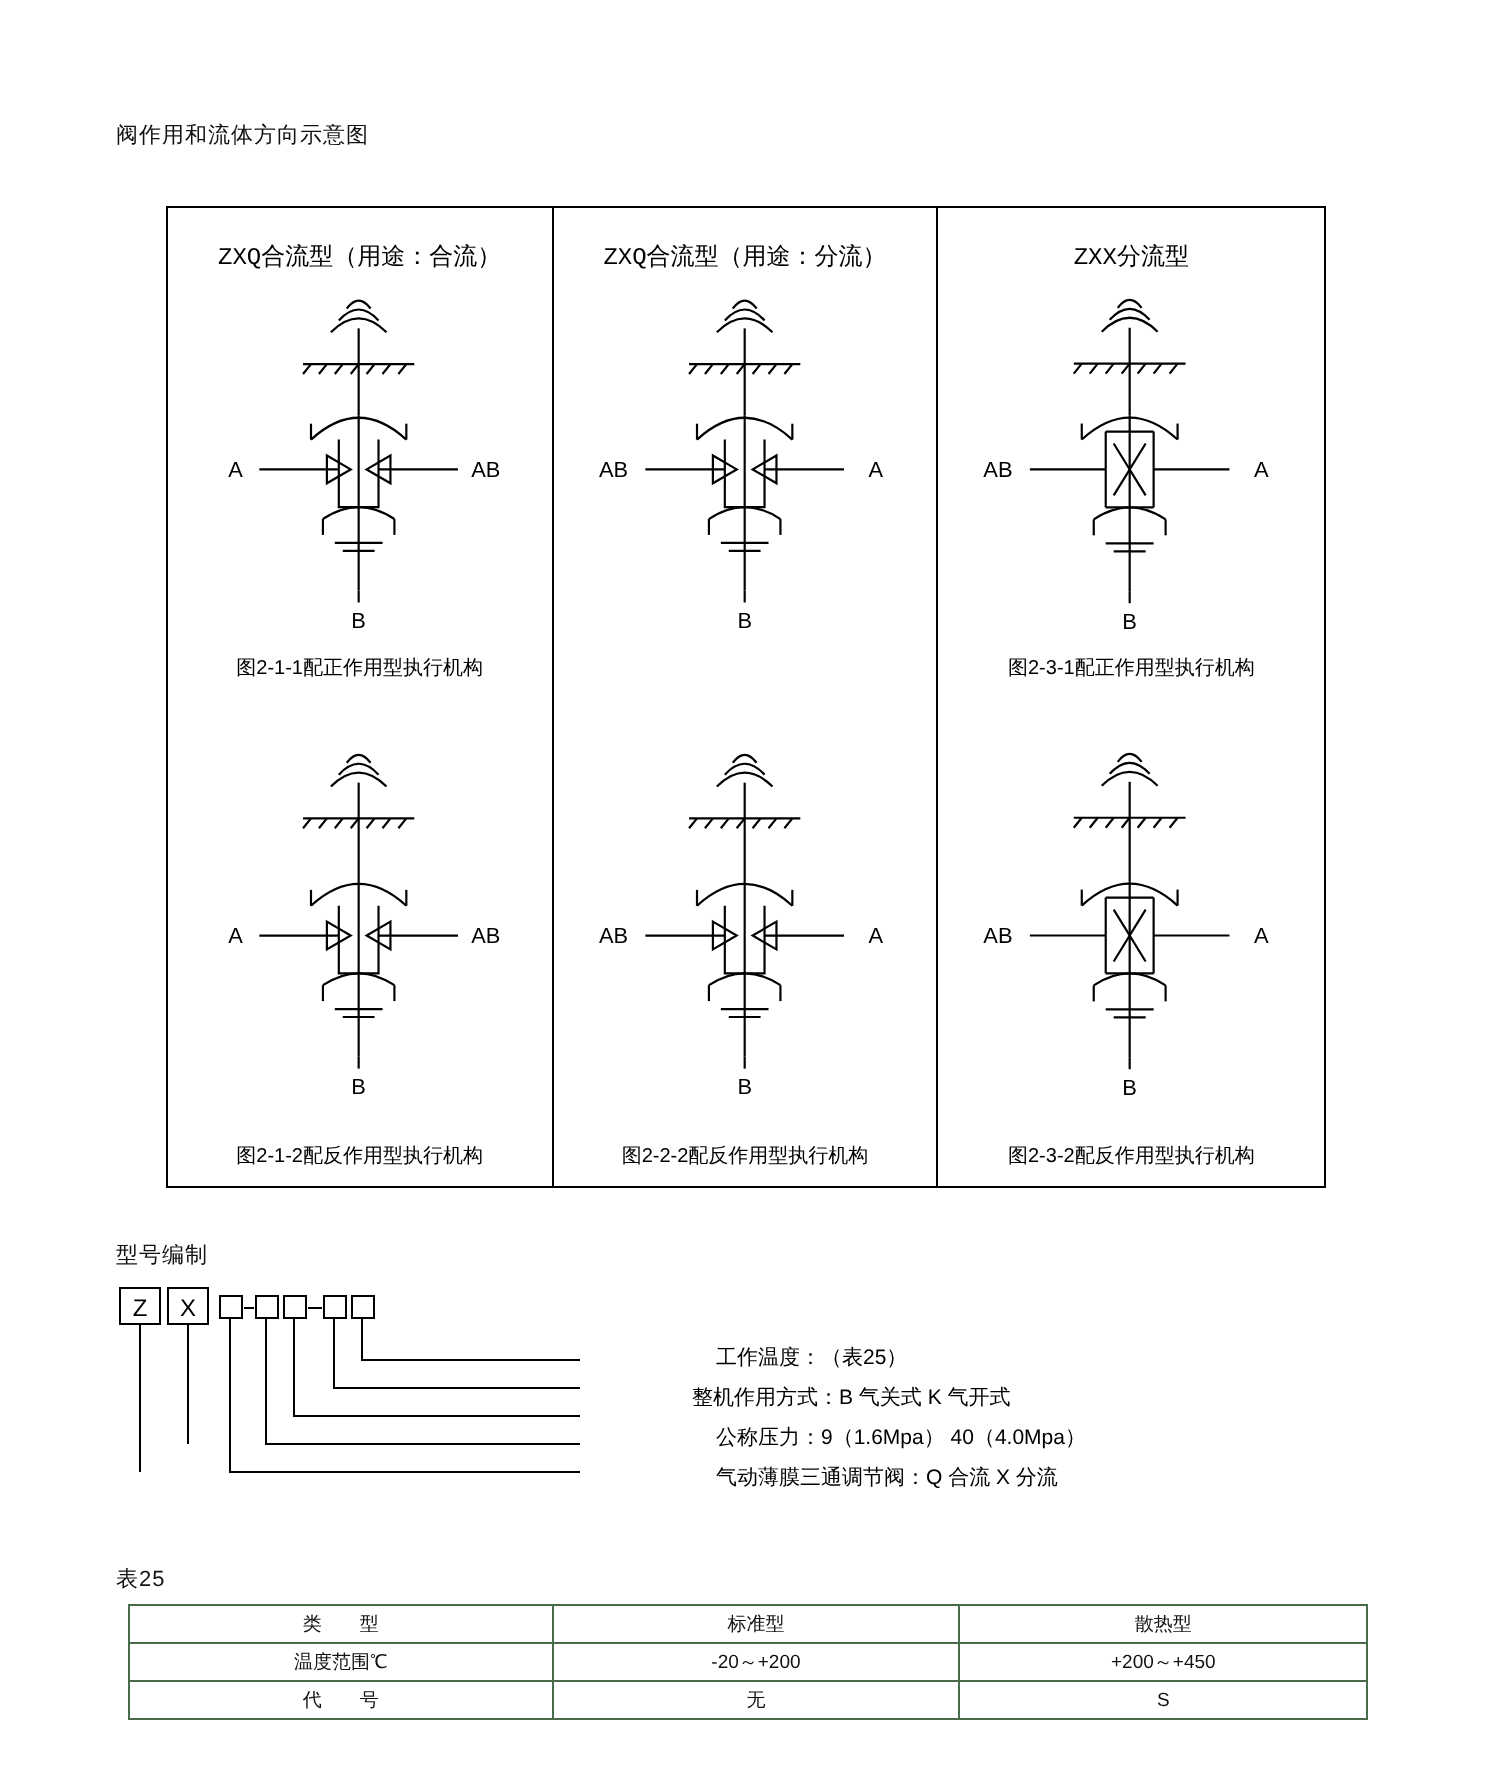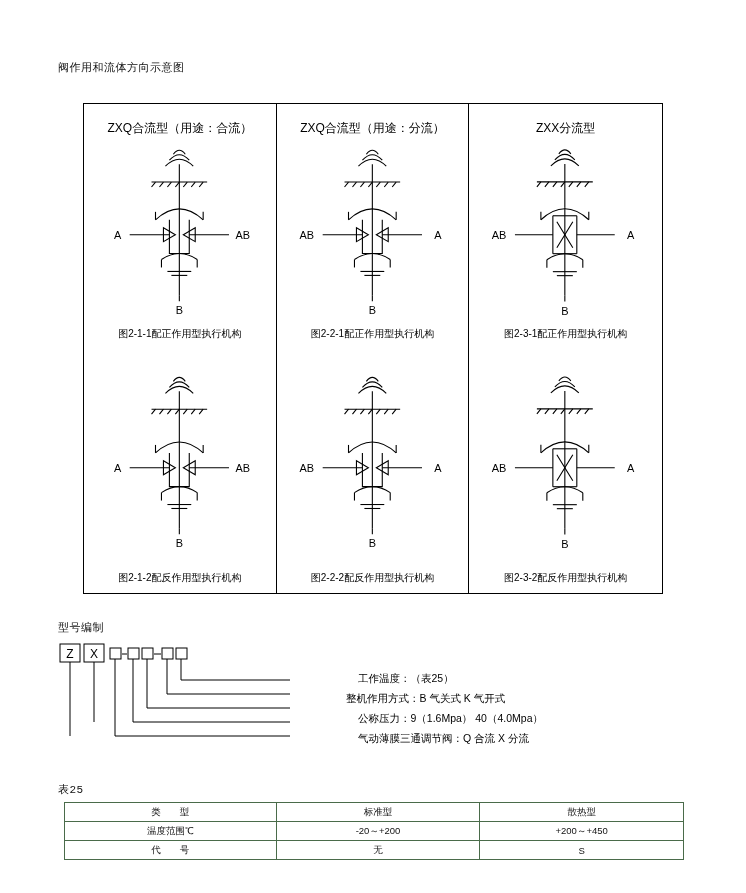--- a/index.html
+++ b/index.html
@@ -20,21 +20,20 @@
     top: 0; left: 0;
     width: 746px;
     height: 893px;
   }
   .sec-title {
     position: absolute;
     font-size: 11px;
     letter-spacing: 0.5px;
     color: #111;
     white-space: nowrap;
-    font-family: Liberation Mono, monospace;
   }
   #title-valve { left: 58px; top: 60px; }
   #title-model { left: 58px; top: 620px; }
   #title-table { left: 58px; top: 782px; }
 
   
   .grid {
     position: absolute;
     left: 83px;
     top: 103px;
@@ -53,20 +52,21 @@
   }
   .cell:nth-child(3n) { border-right: none; }
   .cell-head {
     position: absolute;
     top: 16px;
     left: 0;
     width: 100%;
     text-align: center;
     font-size: 12px;
     white-space: nowrap;
+    font-family: Liberation Mono, monospace;
   }
   .cell-cap {
     position: absolute;
     bottom: 8px;
     left: 0;
     width: 100%;
     text-align: center;
     font-size: 10px;
     white-space: nowrap;
   }
@@ -206,21 +206,20 @@
             <path d="M88 172 L104 172"></path>
             <path d="M96 192 L96 198"></path>
           </g>
           <g font-family="Liberation Sans, sans-serif" font-size="11" fill="#000">
             <text x="30" y="135" text-anchor="middle">AB</text>
             <text x="162" y="135" text-anchor="middle">A</text>
             <text x="96" y="211" text-anchor="middle">B</text>
           </g>
         </svg>
       </div>
-      <div class="cell-cap">图2-2-1配正作用型执行机构</div>
     </div>
 
     <div class="cell">
       <div class="cell-head">ZXX分流型</div>
       <div class="cell-art">
         <svg viewBox="0 0 193 245" preserveAspectRatio="xMidYMid meet">
           <g stroke="#000" fill="none" stroke-width="1.1">
             <path d="M96 60 L96 78"></path>
             <path d="M82 62 q14 -14 28 0"></path>
             <path d="M86 56 q10 -11 20 0"></path>

